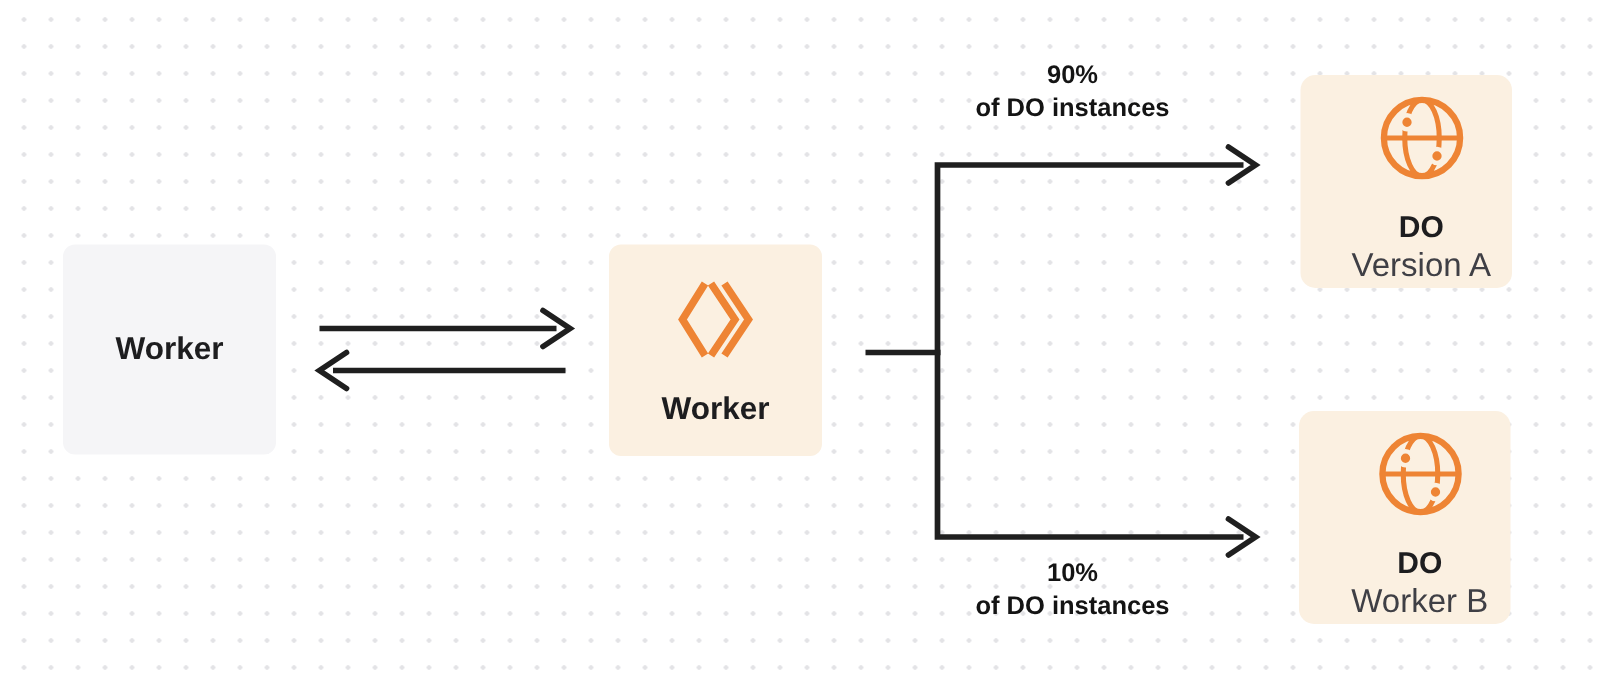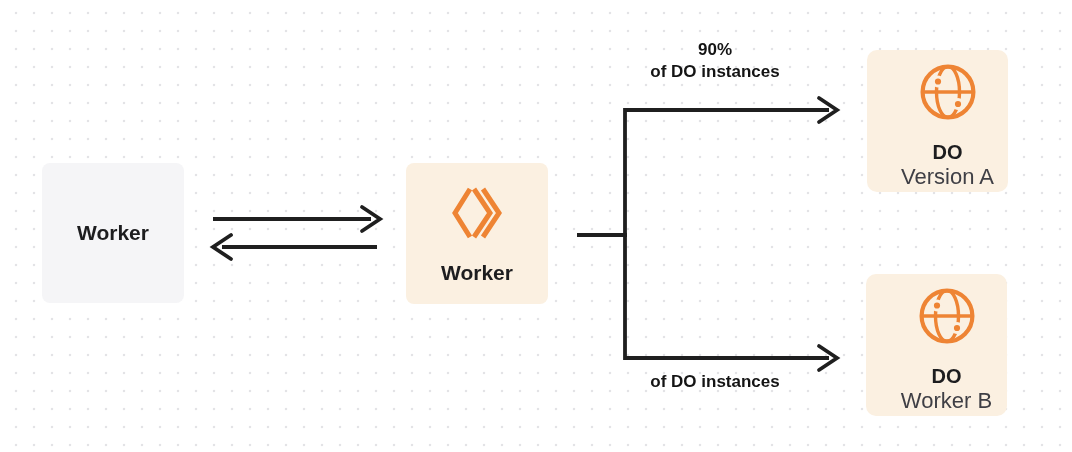--- a/index.html
+++ b/index.html
@@ -76,20 +76,21 @@
     </svg>
     <span class="worker-label">Worker</span>
   </div>
 
   <div class="lbl lbl-top">
     <div>90%</div>
     <div>of DO instances</div>
   </div>
 
   <div class="lbl lbl-bottom">
+    <div>10%</div>
     <div>of DO instances</div>
   </div>
 
   <div class="node dobox do-a">
     <svg class="globe" viewBox="0 0 58 58" aria-hidden="true">
       <circle class="ring" cx="29" cy="29" r="25.4"></circle>
       <line class="inner" x1="4.5" y1="29" x2="53.5" y2="29"></line>
       <ellipse class="inner" cx="29" cy="29" rx="11.5" ry="25.4"></ellipse>
       <circle class="dot" cx="19" cy="18.5" r="4.6"></circle>
       <circle class="dot" cx="39" cy="41" r="4.6"></circle>

